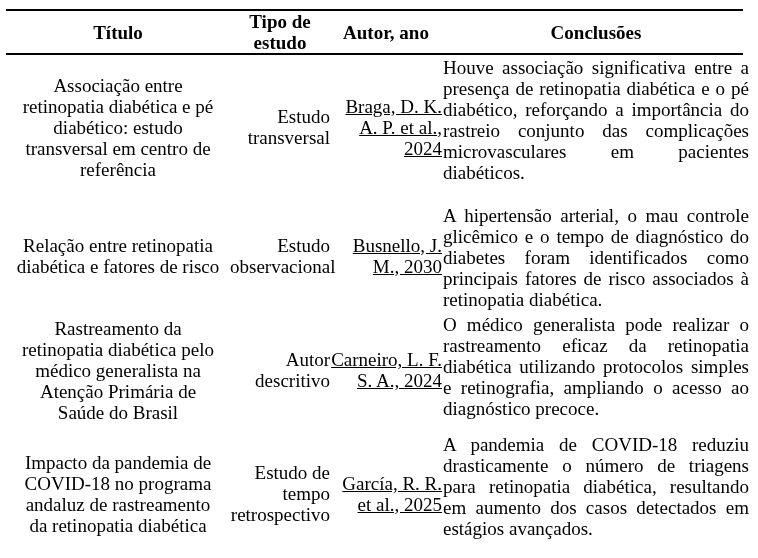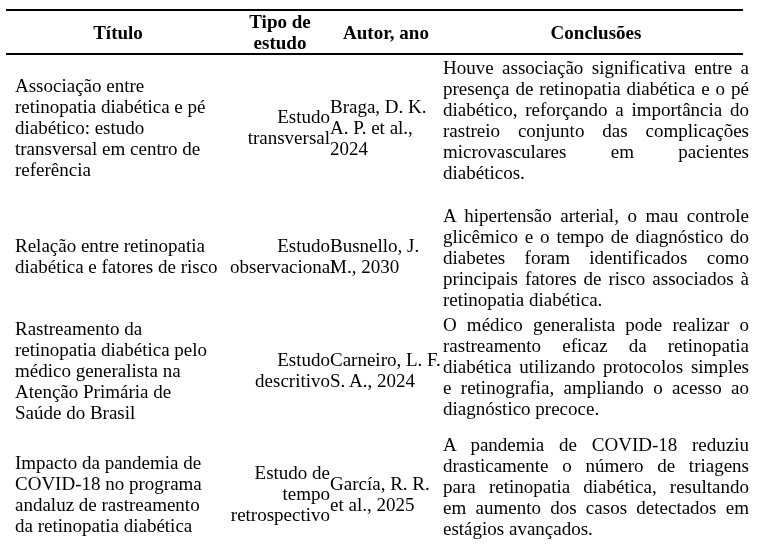--- a/index.html
+++ b/index.html
@@ -52,27 +52,29 @@
   th {
     font-weight: bold;
     text-align: center;
   }
   tr.row-0 { height: 148px; }
   tr.row-1 { height: 108px; }
   tr.row-2 { height: 120px; }
   tr.row-3 { height: 127px; }
 
   td.c-titulo {
+    text-align: center;
     padding: 0 9px;
   }
   td.c-tipo {
     text-align: right;
   }
   td.c-autor {
-    text-align: left;
+    text-align: right;
+    text-decoration: underline;
   }
   td.c-concl {
     text-align: justify;
     vertical-align: top;
     padding: 4px 1px 0 1px;
   }
 </style>
 </head>
 <body>
 
@@ -103,21 +105,21 @@
         <td class="c-concl">Houve associação significativa entre a presença de retinopatia diabética e o pé diabético, reforçando a importância do rastreio conjunto das complicações microvasculares em pacientes diabéticos.</td>
       </tr>
       <tr class="row-1">
         <td class="c-titulo">Relação entre retinopatia diabética e fatores de risco</td>
         <td class="c-tipo">Estudo observacional</td>
         <td class="c-autor">Busnello, J. M., 2030</td>
         <td class="c-concl">A hipertensão arterial, o mau controle glicêmico e o tempo de diagnóstico do diabetes foram identificados como principais fatores de risco associados à retinopatia diabética.</td>
       </tr>
       <tr class="row-2">
         <td class="c-titulo">Rastreamento da retinopatia diabética pelo médico generalista na Atenção Primária de Saúde do Brasil</td>
-        <td class="c-tipo">Estudo descritivo</td>
+        <td class="c-tipo">Autor descritivo</td>
         <td class="c-autor">Carneiro, L. F. S. A., 2024</td>
         <td class="c-concl">O médico generalista pode realizar o rastreamento eficaz da retinopatia diabética utilizando protocolos simples e retinografia, ampliando o acesso ao diagnóstico precoce.</td>
       </tr>
       <tr class="row-3">
         <td class="c-titulo">Impacto da pandemia de COVID-18 no programa andaluz de rastreamento da retinopatia diabética</td>
         <td class="c-tipo">Estudo de tempo retrospectivo</td>
         <td class="c-autor">García, R. R. et al., 2025</td>
         <td class="c-concl">A pandemia de COVID-18 reduziu drasticamente o número de triagens para retinopatia diabética, resultando em aumento dos casos detectados em estágios avançados.</td>
       </tr>
     </tbody>

